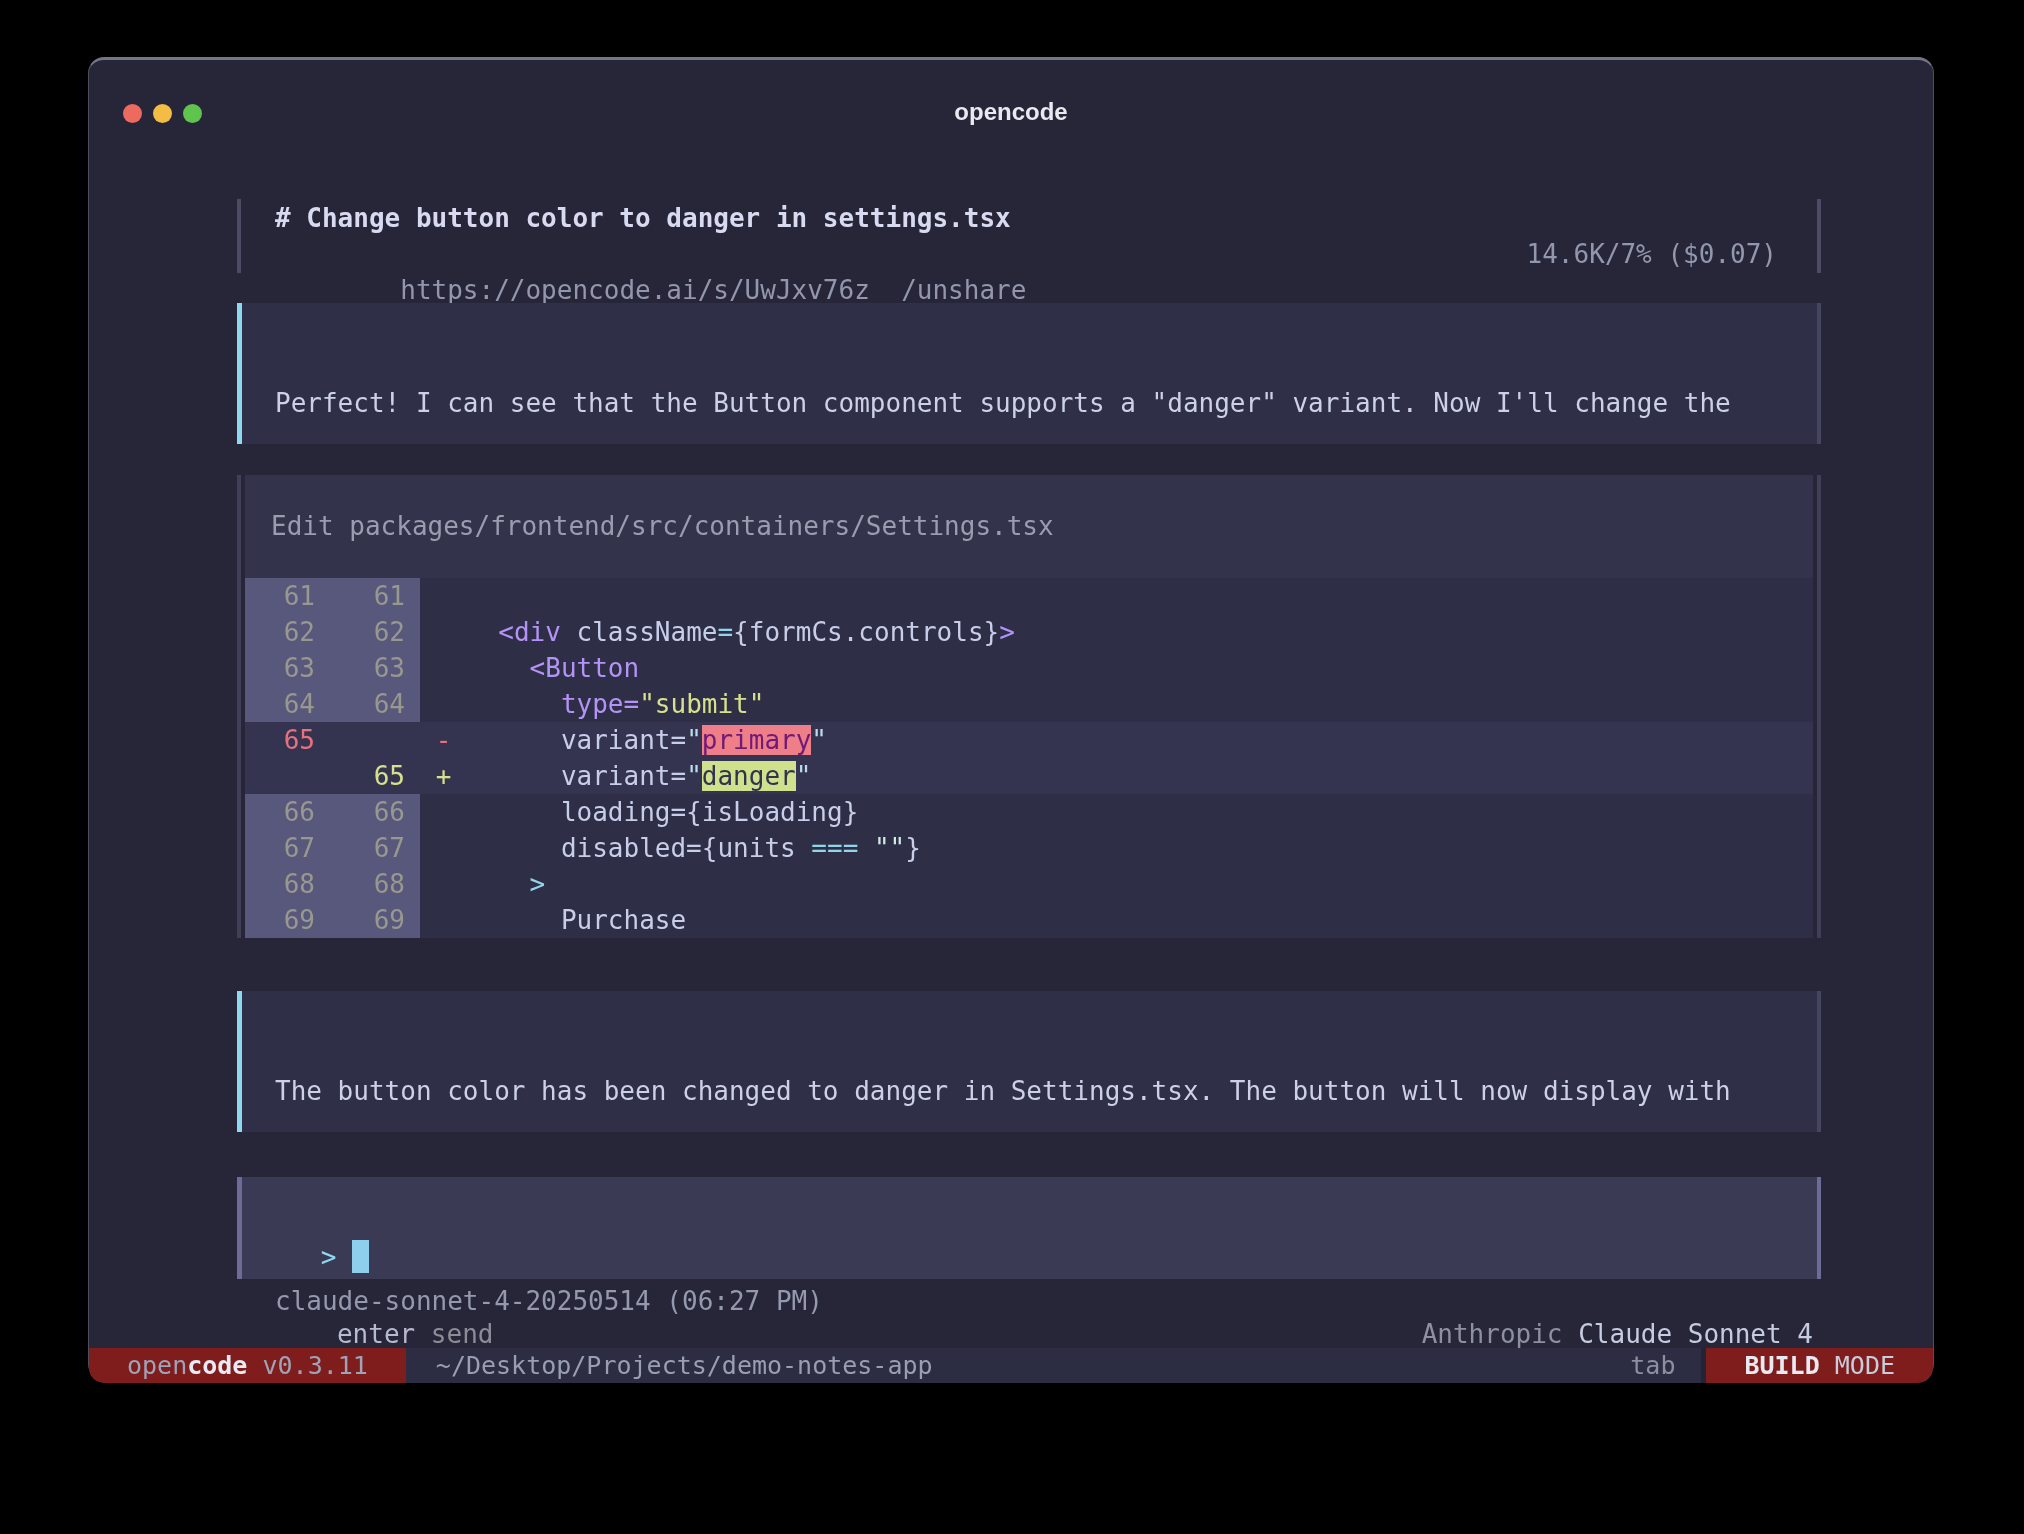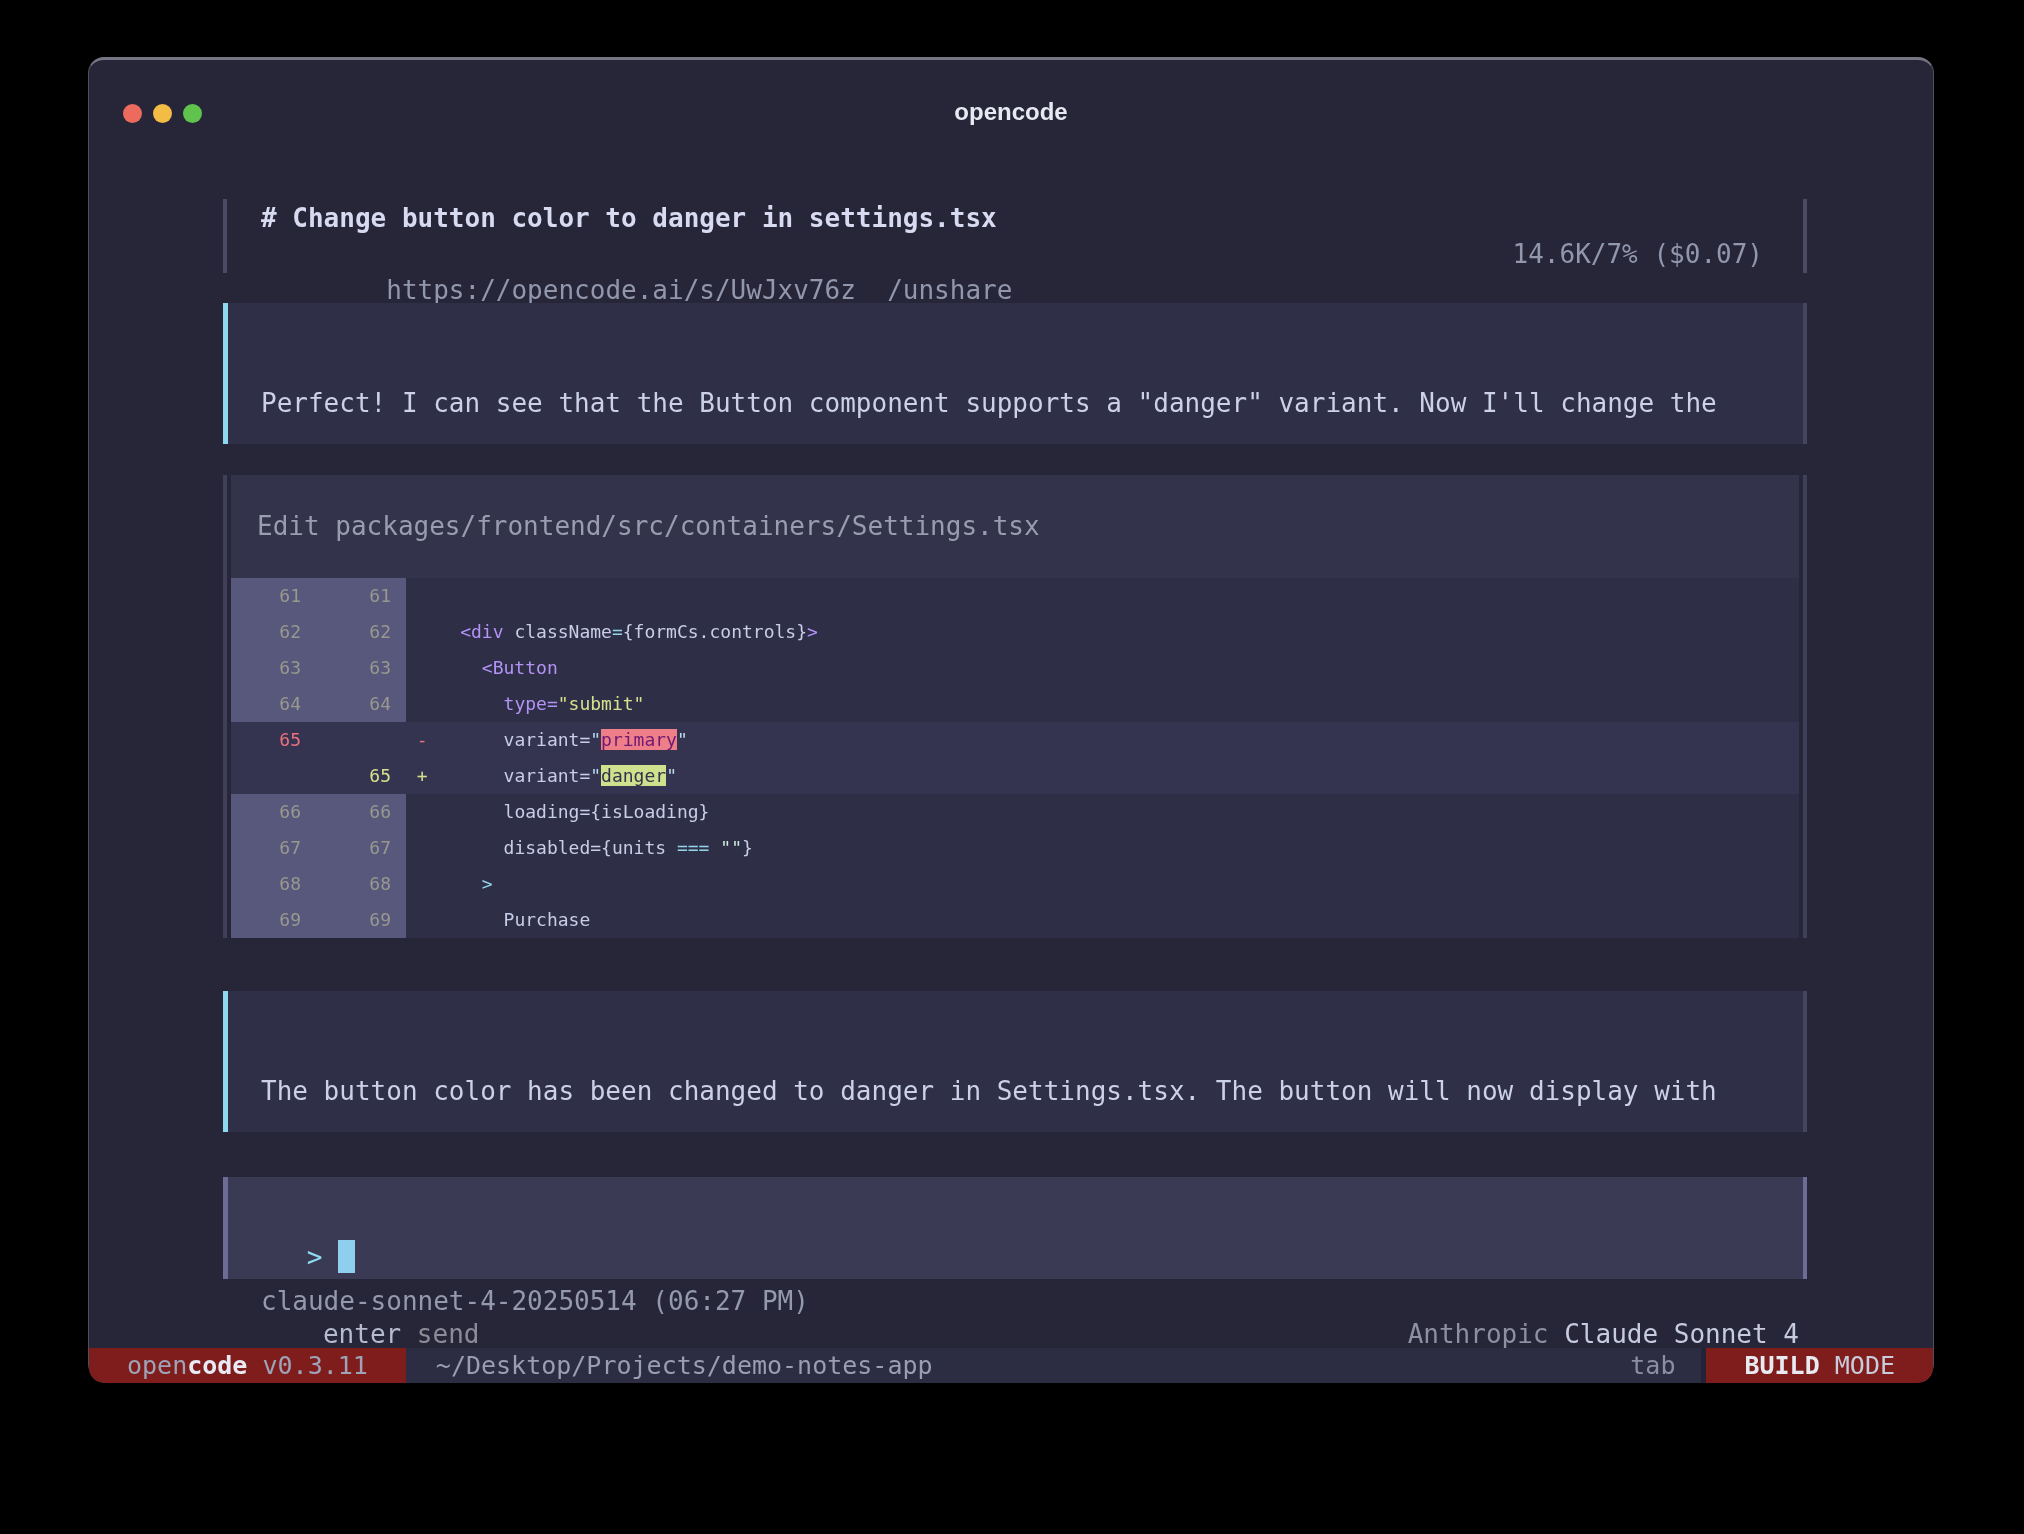--- a/index.html
+++ b/index.html
@@ -14,21 +14,21 @@
   .titlebar { position:absolute; left:0; top:0; width:100%; height:62px; }
   .light { position:absolute; top:44px; width:19px; height:19px; border-radius:50%; }
   .light.red { left:34px; background:#ed6a5e; }
   .light.yellow { left:64px; background:#f2bc45; }
   .light.green { left:94px; background:#5fc34e; }
   .win-title { position:absolute; top:38px; left:0; width:100%; text-align:center;
                font-family:"Liberation Sans", sans-serif; font-weight:bold;
                font-size:24px; color:#e8eaf2; }
 
   
-  .block { position:absolute; left:134px; width:1584px; }
+  .block { position:absolute; left:148px; width:1584px; }
 
   
   .sess-header { top:139px; height:74px; border-left:4px solid #4b4b66;
                  border-right:4px solid #4b4b66; padding:1px 40px 0 34px;
                  font-size:26px; line-height:36px; color:#9297ad; }
   .sess-title { color:#d7daf0; font-weight:bold; white-space:pre; }
   .sess-row2 { display:flex; justify-content:space-between; white-space:pre; }
 
   
   .msg { height:141px; background:#2f2f48; border-left:5px solid #8ed9f0;
@@ -37,21 +37,21 @@
   .msg-meta { color:#9599ae; }
   .msg1 { top:243px; }
   .msg2 { top:931px; }
 
   
   .diff { top:415px; height:463px; border-left:4px solid #3f3f58;
           border-right:4px solid #3f3f58; padding:0 4px; }
   .diff-inner { width:100%; height:100%; background:#2e2e46; }
   .diff-header { height:103px; background:#33334c; color:#9a9db0; font-size:26px;
                  padding:36px 0 0 26px; white-space:pre; }
-  .drow { display:flex; height:36px; font-size:18px; line-height:36px;justify-content:flex-end; }
+  .drow { display:flex; height:36px; font-size:26px; line-height:36px;justify-content:flex-end; }
   .gut { flex:0 0 88px; text-align:right; padding-right:18px; color:#98988f; }
   .gut.new { flex:0 0 87px; padding-right:15px; }
   .drow.ctx .gut { background:#58587c; }
   .drow.del, .drow.add { background:#343450; }
   .drow.del .gut.old { color:#e8707f; }
   .drow.add .gut.new { color:#d6e08d; }
   .code { white-space:pre; font-family:inherit; font-size:inherit; line-height:36px; flex:1; }
   .c-fg { color:#c8cde8; } .c-purple { color:#b393f6; } .c-cyan { color:#92d4e8; }
   .c-green { color:#d6e08d; } .c-red { color:#e8707f; } .c-quote { color:#b9dcec; }
   .c-palecyan { color:#cfeadf; }

